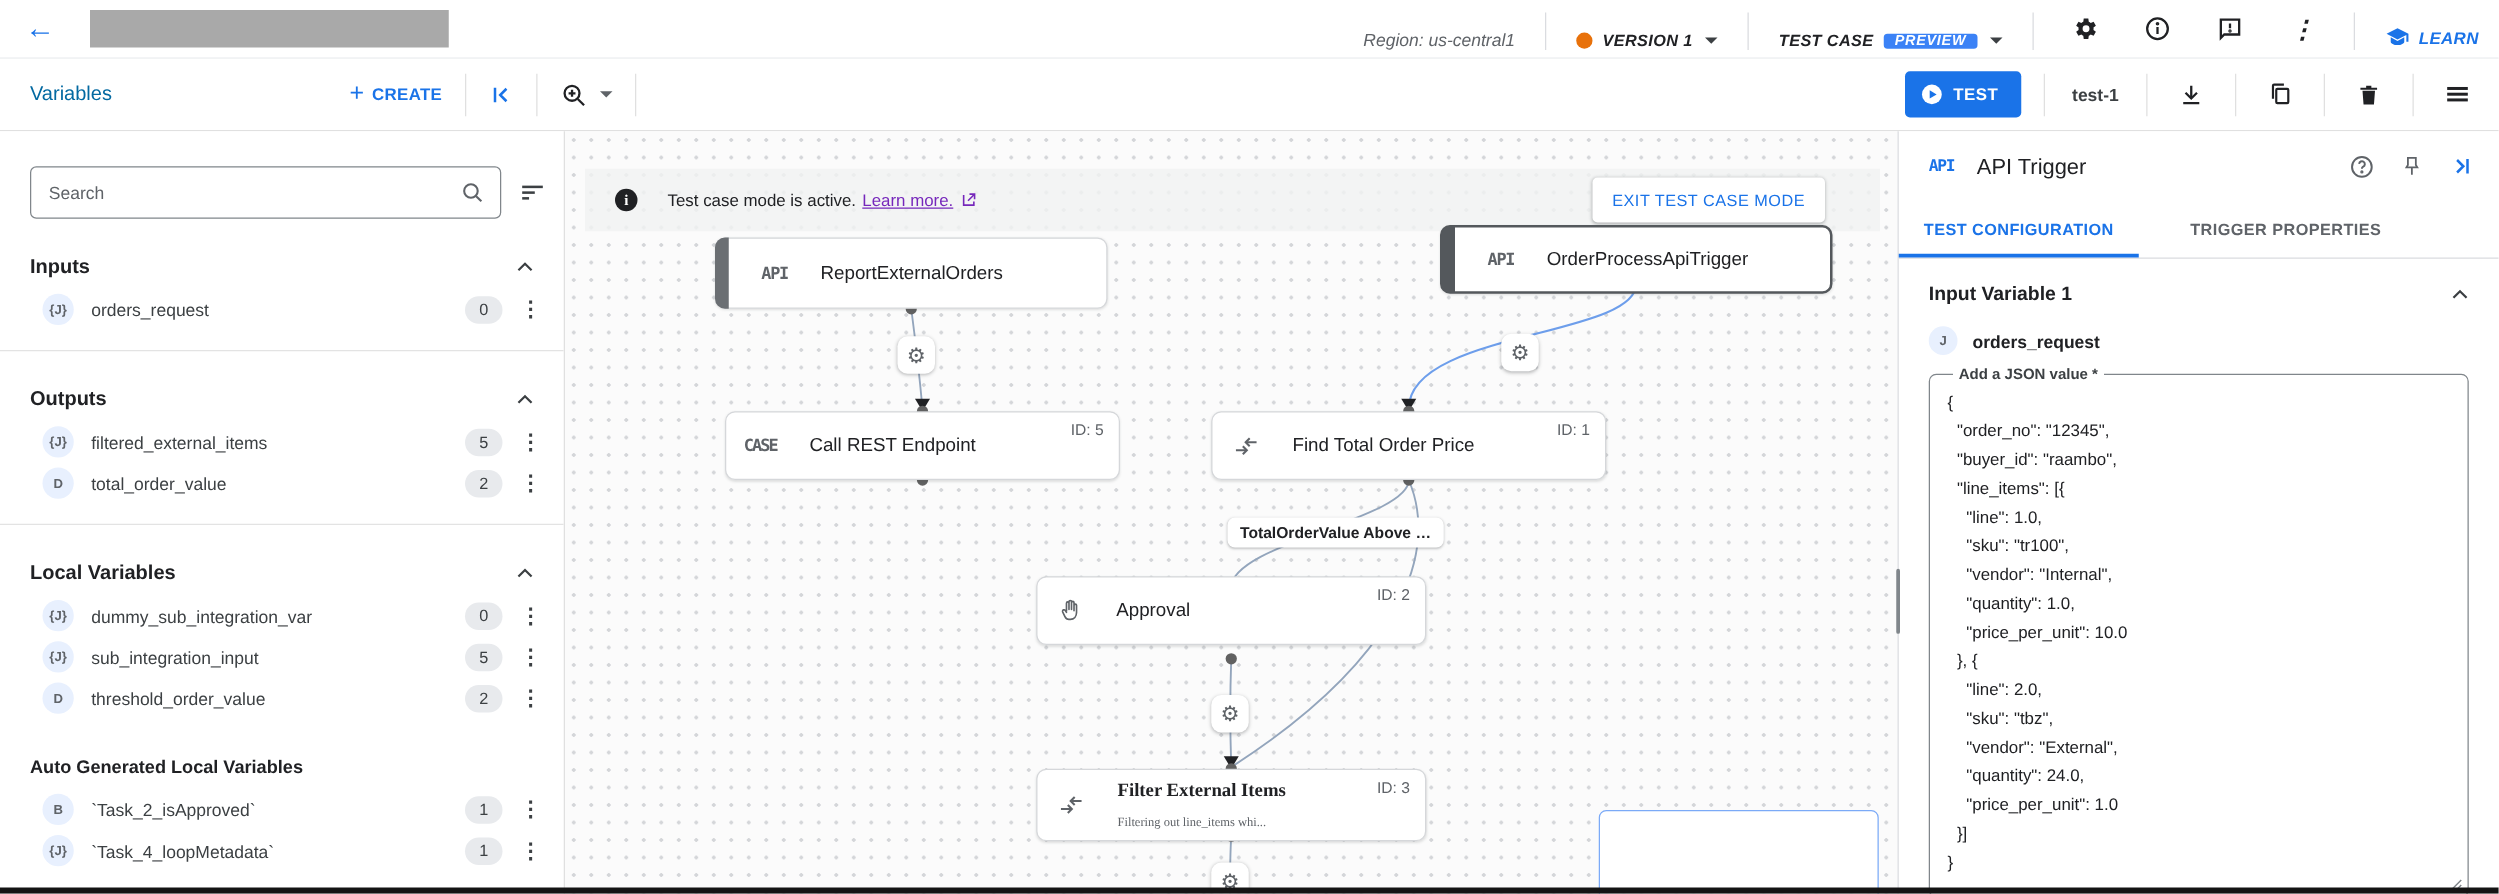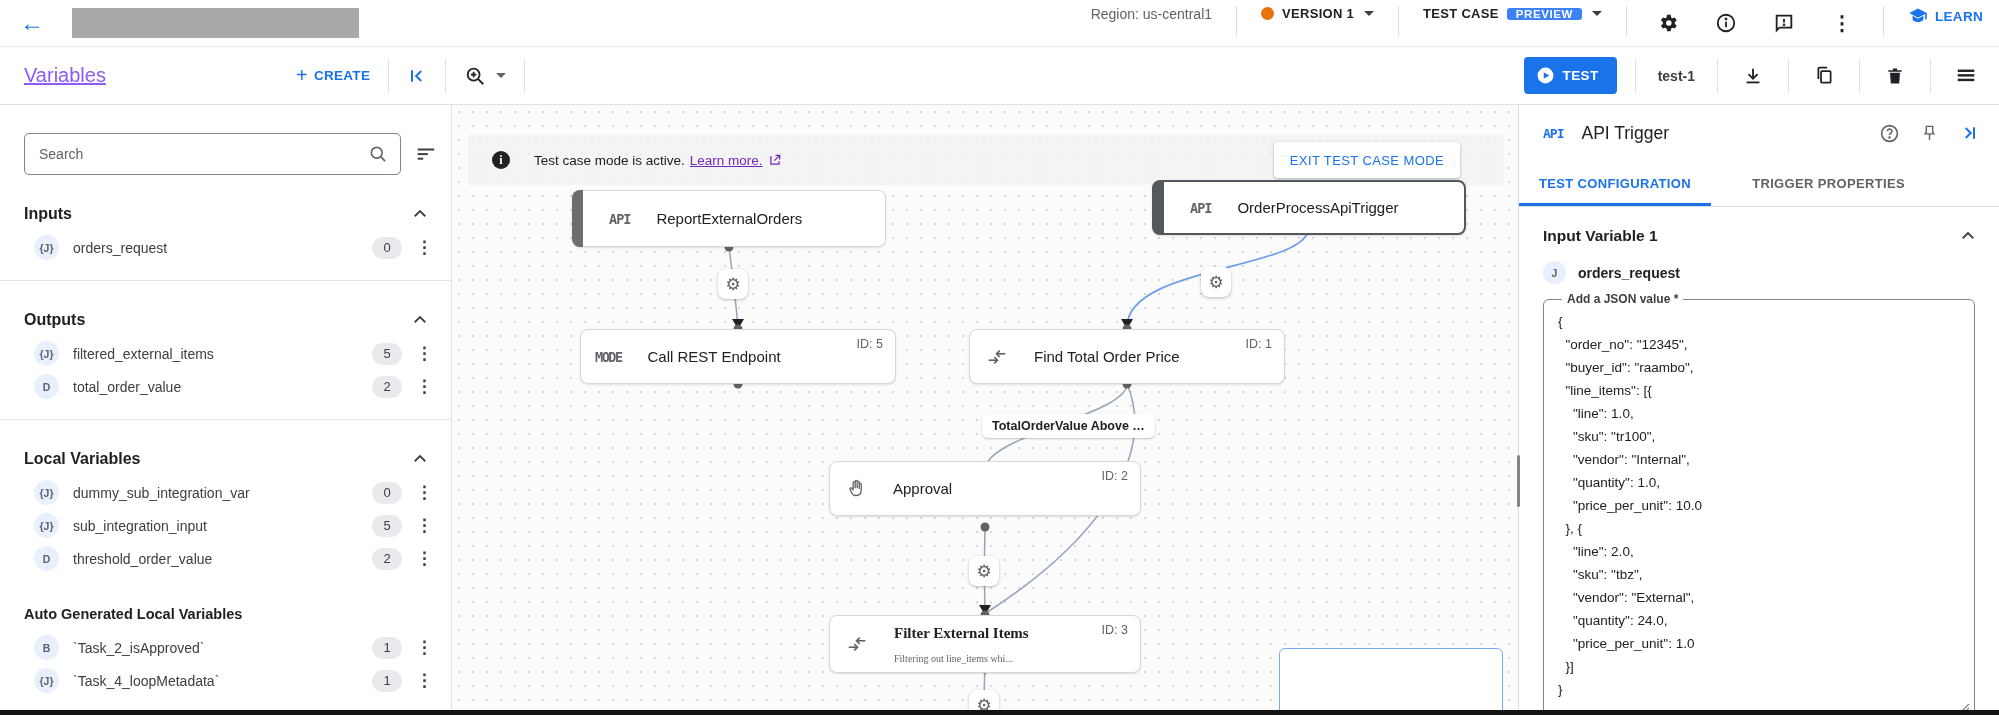--- a/index.html
+++ b/index.html
@@ -5,40 +5,40 @@
   * { margin:0; padding:0; box-sizing:border-box; }
   html,body { width:1999px; height:715px; overflow:hidden; background:#fff;
               font-family:"Liberation Sans", sans-serif; color:#202124; }
   .page { position:relative; width:1999px; height:715px; }
 
   
   .topbar { height:47px; display:flex; align-items:center; padding:0 16px;
             border-bottom:1px solid #e8eaed; background:#fff; }
   .back-arrow { color:#1a73e8; font-size:24px; line-height:1; cursor:pointer; margin:0 10px 0 4px; }
   .title-placeholder { width:287px; height:30px; background:#a9a9a9; margin-left:18px; }
-  .topbar-right { margin-left:auto; display:flex; align-items:flex-start; gap:24px; }
+  .topbar-right { margin-left:auto; display:flex; align-items:flex-end; gap:24px;font-style:italic; }
   .tb-divider { width:1px; height:30px; background:#dadce0; }
   .region-text { color:#5f6368; font-size:14px; }
   .version-wrap, .testcase-wrap { display:flex; align-items:center; gap:8px; cursor:pointer; }
   .version-dot { width:13px; height:13px; border-radius:50%; background:#e8710a; }
   .bold-label { font-size:13px; font-weight:bold; color:#202124; letter-spacing:.3px; }
   .caret { width:0; height:0; border-left:5px solid transparent; border-right:5px solid transparent;
            border-top:5px solid #3c4043; margin-left:2px; }
   .preview-badge { background:#3b82f6; color:#fff; font-size:11.5px; font-weight:bold;
                    letter-spacing:.6px; padding:0 9px; border-radius:3px; }
   .icon-btn { width:34px; height:34px; display:flex; align-items:center; justify-content:center;
               cursor:pointer; color:#202124; }
   .kebab { font-size:20px; font-weight:bold; color:#202124; letter-spacing:0; }
   .learn-wrap { display:flex; align-items:center; gap:7px; color:#1a73e8; font-size:13.5px;
                 font-weight:bold; letter-spacing:.3px; cursor:pointer; }
 
   
   .toolbar2 { height:58px; display:flex; align-items:center; padding:0 16px;
               border-bottom:1px solid #e0e0e0; background:#fff; }
-  .vars-title { font-size:20px; color:#8b5cf6; margin-left:8px;text-decoration:underline; }
+  .vars-title { font-size:16px; color:#0369a1; margin-left:8px; }
   .create-btn { display:flex; align-items:center; gap:6px; color:#1a73e8; font-size:13.5px;
                 font-weight:bold; letter-spacing:.3px; margin-left:190px; cursor:pointer; }
   .create-plus { font-size:20px; font-weight:normal; }
   .t2-divider { width:1px; height:34px; background:#e0e0e0; margin:0 18px; }
   .collapse-icon { color:#1a73e8; font-size:18px; font-weight:bold; cursor:pointer; }
   .zoom-ctl { display:flex; align-items:center; gap:8px; cursor:pointer; color:#3c4043; }
   .toolbar2-right { margin-left:auto; display:flex; align-items:center; }
   .test-btn { display:flex; align-items:center; gap:8px; background:#1a73e8; color:#fff;
               font-size:13.5px; font-weight:bold; letter-spacing:.4px; border:none;
               border-radius:4px; padding:9px 18px 9px 12px; cursor:pointer;margin-left:36px; }
@@ -409,21 +409,21 @@
         <span class="node-glyph">API</span>
         <span class="node-label">ReportExternalOrders</span>
       </div>
 
       <div class="node api selected" style="left:700px; top:75px; width:314px; height:55px;">
         <span class="node-glyph">API</span>
         <span class="node-label">OrderProcessApiTrigger</span>
       </div>
 
       <div class="node" style="left:128px; top:224px; width:316px; height:55px; padding-left:14px;">
-        <span class="node-glyph" style="margin-left:0; letter-spacing:-1.5px;">MODE</span>
+        <span class="node-glyph" style="margin-left:0; letter-spacing:-1.5px;">CASE</span>
         <span class="node-label">Call REST Endpoint</span>
         <span class="node-id">ID: 5</span>
       </div>
 
       <div class="node" style="left:517px; top:224px; width:316px; height:55px;">
         <span class="node-icon">
           <svg class="ic" width="22" height="22" viewBox="0 0 24 24" fill="none" stroke="#5f6368" stroke-width="1.8">
               <path d="M3 15.5h9"></path>
               <path d="M9 12l3.5 3.5L9 19"></path>
               <path d="M21 8.5h-9"></path>

